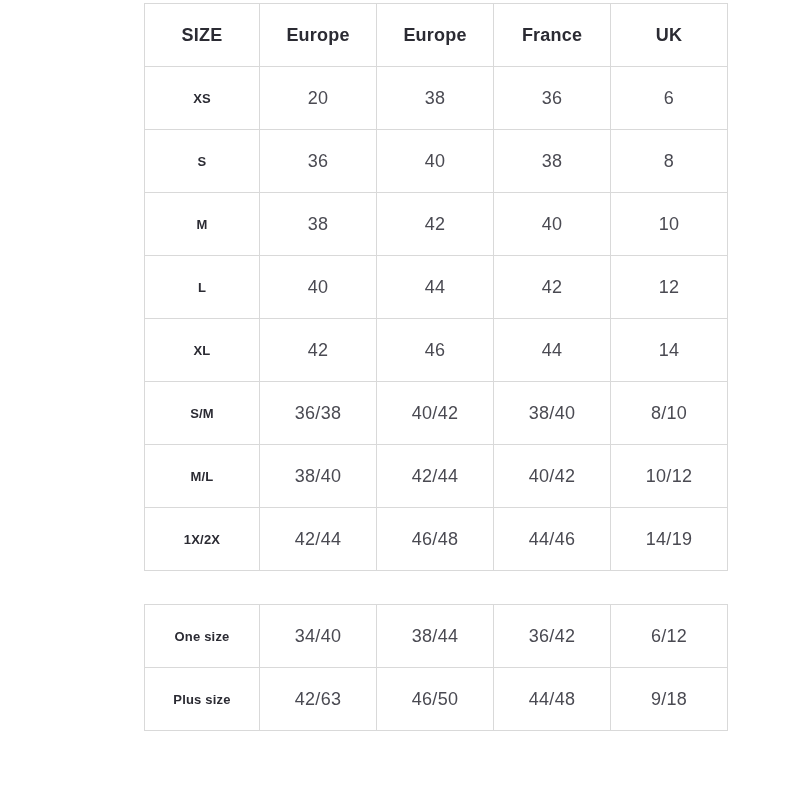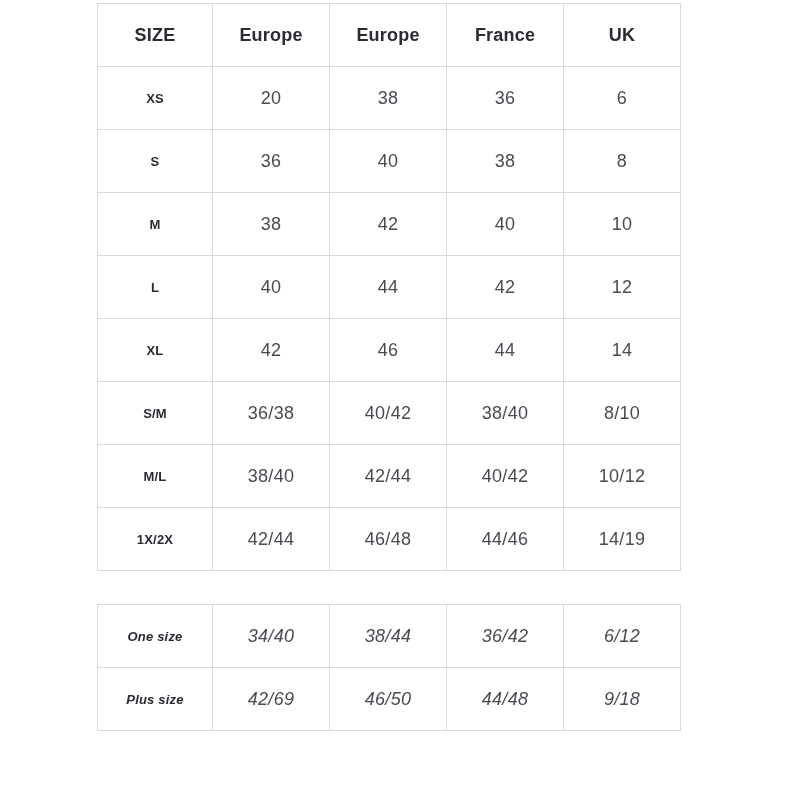--- a/index.html
+++ b/index.html
@@ -7,20 +7,21 @@
     padding: 0;
     background: #ffffff;
     width: 800px;
     height: 800px;
     font-family: "Liberation Sans", sans-serif;
     overflow: hidden;
   }
   .page {
     padding-top: 3px;
     padding-left: 97px;
+    margin-left: 47px;
   }
   table.size-table {
     border-collapse: collapse;
     width: 583px;
     table-layout: fixed;
     background: #ffffff;
   }
   table.size-table th,
   table.size-table td {
     border: 1px solid #d9d9d9;
@@ -42,21 +43,20 @@
     font-size: 13px;
     letter-spacing: 0.2px;
   }
   table.size-table td.value {
     font-weight: 400;
     color: #4a4a52;
     letter-spacing: 0.3px;
   }
   table.size-table.extra {
     margin-top: 33px;
-    font-style: italic;
   }
 </style>
 </head>
 <body>
 
 <div class="page">
 
   <table class="size-table main">
     <colgroup>
       <col style="width:115px">
@@ -145,21 +145,21 @@
     <tbody id="extra-body">
         <tr>
           <td class="label">One size</td>
           <td class="value">34/40</td>
           <td class="value">38/44</td>
           <td class="value">36/42</td>
           <td class="value">6/12</td>
         </tr>
         <tr>
           <td class="label">Plus size</td>
-          <td class="value">42/69</td>
+          <td class="value">42/63</td>
           <td class="value">46/50</td>
           <td class="value">44/48</td>
           <td class="value">9/18</td>
         </tr>
       </tbody>
   </table>
 
 </div>
 
 </body></html>

